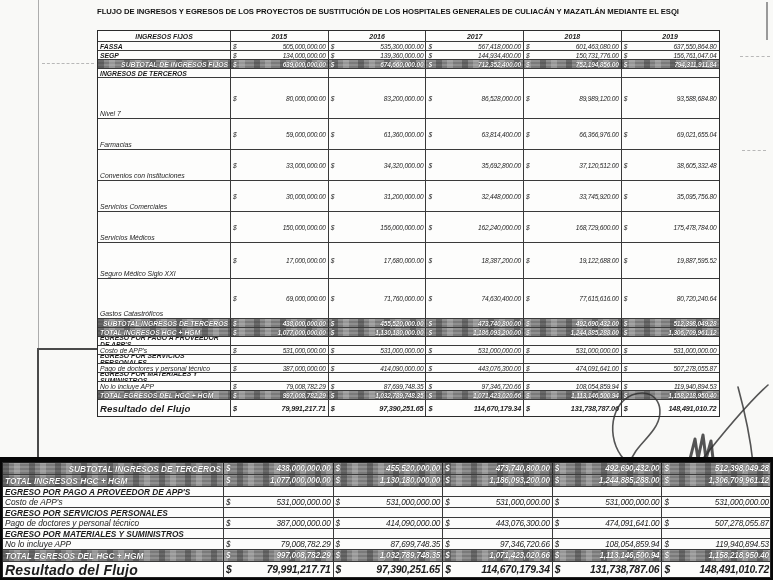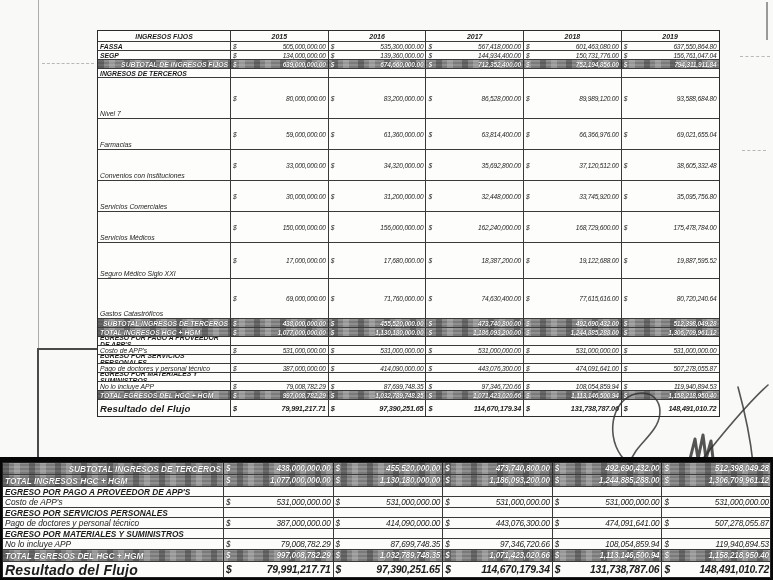--- a/index.html
+++ b/index.html
@@ -59,20 +59,21 @@
 <div class="stage">
 
   <div class="page-edge"></div>
   <div class="connector-h"></div>
   <div class="connector-v"></div>
   <div class="dash" style="left:740px;top:56px;width:30px;"></div>
   <div class="dash" style="left:42px;top:63px;width:52px;"></div>
   <div class="dash" style="left:742px;top:150px;width:24px;"></div>
   <div class="edge-mark"></div>
 
+  <div class="title">FLUJO DE INGRESOS Y EGRESOS DE LOS PROYECTOS DE SUSTITUCIÓN DE LOS HOSPITALES GENERALES DE CULIACÁN Y MAZATLÁN MEDIANTE EL ESQI</div>
 
   <div class="gtable t-main" id="main-table">
       <div class="trow head" style="height: 11px;">
         <div class="cell label">INGRESOS FIJOS</div>
         <div class="cell ycell">2015</div>
         <div class="cell ycell">2016</div>
         <div class="cell ycell">2017</div>
         <div class="cell ycell">2018</div>
         <div class="cell ycell">2019</div>
       </div>

